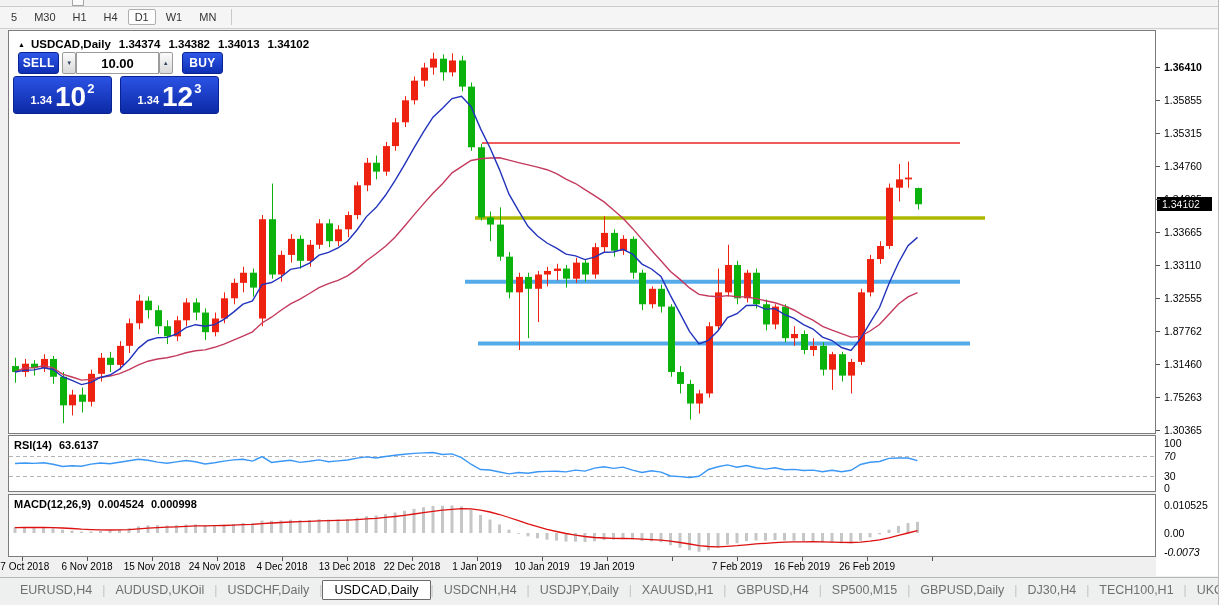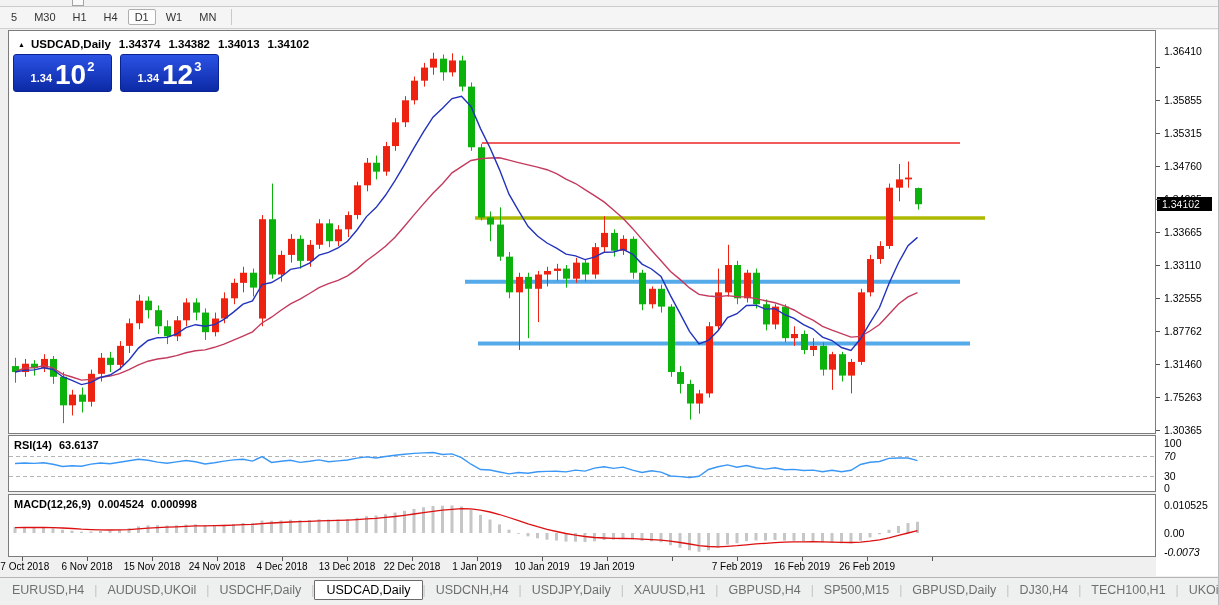--- a/index.html
+++ b/index.html
@@ -39,21 +39,21 @@
   
   .right-axis{position:absolute;left:1156px;top:30px;width:62px;height:546px;background:#fff}
   .axis-label{position:absolute;left:8px;font-size:10.5px;color:#000;white-space:nowrap}
   .axis-tick{position:absolute;left:0;width:4px;height:1px;background:#555}
   .price-tag{position:absolute;left:1px;top:167px;width:55px;height:14px;background:#000;color:#fff;font-size:10.5px;line-height:14px;padding-left:5px;box-sizing:border-box}
   
   .date-axis{position:absolute;left:8px;top:557px;width:1148px;height:17px}
   .date-tick{position:absolute;top:0;width:1px;height:4px;background:#555}
   .date-label{position:absolute;top:4px;width:76px;text-align:center;font-size:10px;color:#000;white-space:nowrap}
   
-  .tab-bar{position:absolute;left:0;top:577px;width:1219px;height:24px;background:#eef0f0;border-top:1px solid #b5b5b5;display:flex;align-items:center;padding-left:2px;box-sizing:border-box;overflow:hidden}
+  .tab-bar{position:absolute;left:0;top:577px;width:1219px;height:24px;background:#eef0f0;border-top:1px solid #b5b5b5;display:flex;align-items:center;padding-left:10px;box-sizing:border-box;overflow:hidden}
   .tab{font-size:12.5px;color:#6f6f6f;padding:2px 10px;white-space:nowrap;cursor:default}
   .tab.active{background:#fff;color:#000;border:1px solid #6b6b6b;border-radius:1px;padding:2px 11px}
   .tab-sep{color:#c2c2c2;font-size:12px}
   .bottom-strip{position:absolute;left:0;top:601px;width:100%;height:4px;background:#f0f0f0}
 </style>
 </head>
 <body>
 
 <div class="app">
 
@@ -277,20 +277,31 @@
       </svg>
     <div class="chart-title">
       <span class="tri">▲</span>
       <span>USDCAD,Daily</span>
       <span>1.34374</span>
       <span>1.34382</span>
       <span>1.34013</span>
       <span>1.34102</span>
     </div>
     <div class="trade-panel">
+      <div class="tp-row1">
+        <div class="tp-btn sell">SELL</div>
+        <div class="spin spin-dn">
+            <span>▼</span>
+          </div>
+        <div class="vol">10.00</div>
+        <div class="spin">
+            <span>▲</span>
+          </div>
+        <div class="tp-btn buy">BUY</div>
+      </div>
       <div class="tp-row2">
         <div class="quote">
           <span class="q-small">1.34</span>
             <span class="q-big">10</span>
             <span class="q-sup">2</span>
         </div>
         <div class="quote">
           <span class="q-small">1.34</span>
             <span class="q-big">12</span>
             <span class="q-sup">3</span>
@@ -414,21 +425,21 @@
     <div class="ind-label">
       <span>MACD(12,26,9)</span>
       <span>0.004524</span>
       <span>0.000998</span>
     </div>
   </div>
 
   <div class="right-axis" id="rightAxis">
     <div class="price-tag">1.34102</div>
   <div class="axis-tick" style="top: 37px;"></div>
-      <div class="axis-label" style="top: 15px;">1.36410</div>
+      <div class="axis-label" style="top: 31px; font-weight: bold;">1.36410</div>
       <div class="axis-tick" style="top: 70px;"></div>
       <div class="axis-label" style="top: 64px;">1.35855</div>
       <div class="axis-tick" style="top: 103px;"></div>
       <div class="axis-label" style="top: 97px;">1.35315</div>
       <div class="axis-tick" style="top: 136px;"></div>
       <div class="axis-label" style="top: 130px;">1.34760</div>
       <div class="axis-tick" style="top: 169px;"></div>
       <div class="axis-label" style="top: 163px;">1.34205</div>
       <div class="axis-tick" style="top: 202px;"></div>
       <div class="axis-label" style="top: 196px;">1.33665</div>

